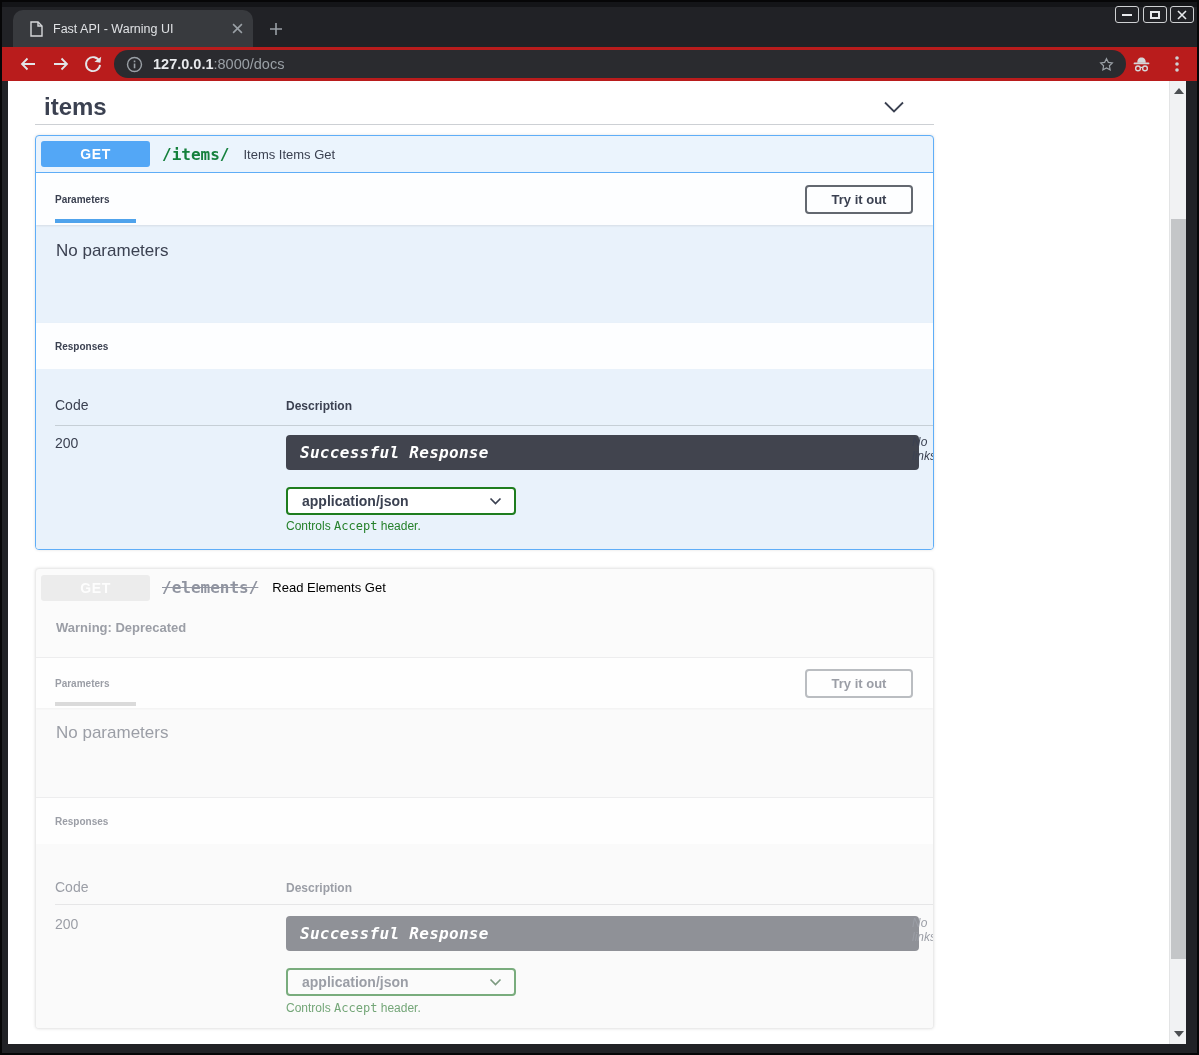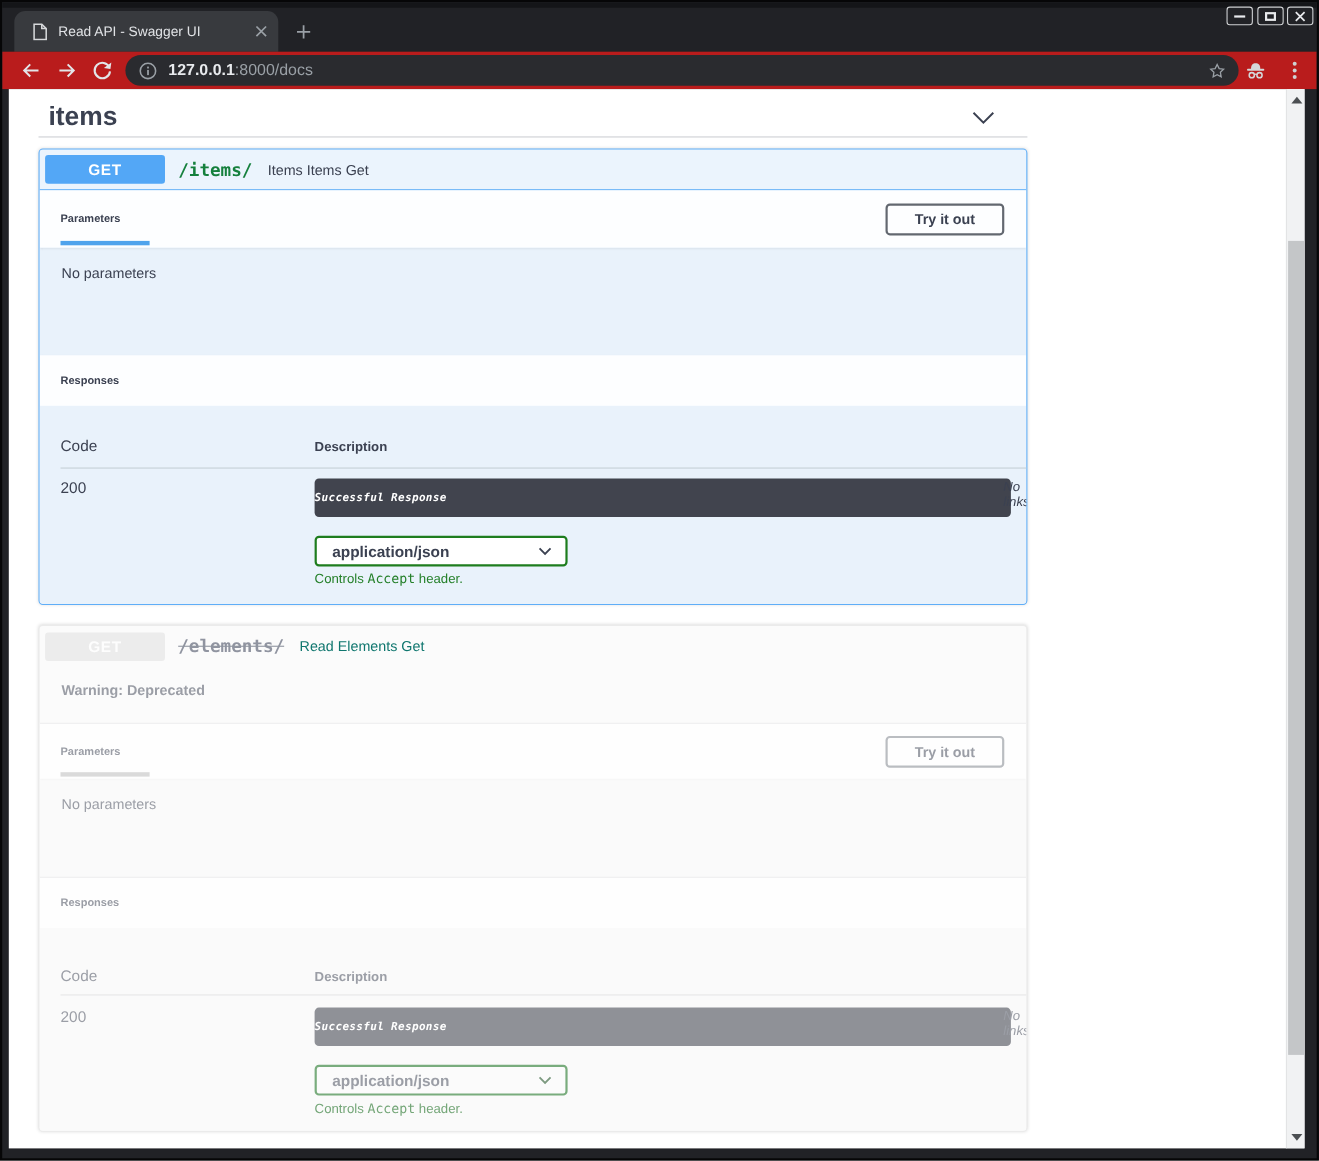--- a/index.html
+++ b/index.html
@@ -62,50 +62,50 @@
   .op-desc { margin-left:14px; font-size:13px; color:#3b4151; }
 
   .sec-row { background:rgba(255,255,255,.88); box-shadow:0 1px 2px rgba(0,0,0,.09); display:flex;
              align-items:center; justify-content:space-between; padding:0 20px; position:relative; }
   .param-row { height:52px; } .resp-row { height:46px;align-items:center; }
   .tab-label { font-size:10px; font-weight:bold; color:#3b4151; margin-left:-1px; }
   .tab-underline { position:absolute; left:19px; bottom:2px; width:81px; height:4px; background:#4fa3ec; }
   .try-btn { width:108px; height:29px; border:2px solid #636870; border-radius:4px; background:transparent;
              font-family:"Liberation Sans",sans-serif; font-weight:bold; font-size:13px; color:#3b4151; cursor:pointer; }
 
-  .block-body { height:98px; padding:16px 20px; font-size:13px; color:#3b4151; }
+  .block-body { height:98px; padding:16px 20px; font-size:17px; color:#3b4151; }
   .resp-body { position:relative; height:180px; font-size:14px; color:#3b4151; }
   .col-head-code { position:absolute; left:19px; top:28px; font-size:14px; font-weight:normal; }
   .col-head-desc { position:absolute; left:250px; top:30px; font-size:12px; font-weight:bold; }
   .col-head-links { position:absolute; left:912px; top:30px; font-size:12px; font-weight:bold; }
   .resp-hr { position:absolute; left:19px; top:56px; width:1082px; height:1px; background:#c6cfd6; }
   .code-val { position:absolute; left:19px; top:66px; font-size:14px; }
   .mk-box { position:absolute; left:250px; top:66px; width:633px; height:35px; background:#41444e;
             border-radius:4px; color:#fff; font-family:"DejaVu Sans Mono",monospace; font-style:italic;
-            font-weight:bold; font-size:10px; letter-spacing:.3px; display:flex; align-items:center;
-            }
+            font-weight:bold; font-size:16px; letter-spacing:.3px; display:flex; align-items:center;
+            padding-left:14px; }
   .no-links { position:absolute; left:876px; top:66px; font-style:italic; font-size:12px; }
   .media-select { position:absolute; left:250px; top:118px; width:230px; height:28px; background:#fff;
                   border:2px solid #1e7d1e; border-radius:4px; display:flex; align-items:center;
                   justify-content:space-between; padding:0 12px 0 14px; font-weight:bold; font-size:14px;
                   color:#3b4151; cursor:pointer; }
   .accept-note { position:absolute; left:250px; top:150px; font-size:12px; color:#25802a; }
   .mono { font-family:"DejaVu Sans Mono",monospace; }
 
   
   .get { border:1px solid #5faef8; background:#ebf4fd; margin-top:10px; }
   .get .summary { border-bottom:1px solid #5faef8; }
   .get .badge { background:#53a7f6; }
   .get .block-body, .get .resp-body { background:#e9f2fb; }
 
   
   .dep { border:1px solid #ebebeb; background:#fbfbfb; margin-top:18px; }
   .dep .badge { background:#ececec; color:#fdfdfd; }
   .dep .op-path { color:#9094a0; text-decoration:line-through; }
-  .dep .op-desc { color:#0f766e; }
+  .dep .op-desc { color:#000000; }
   .dep-warning { padding:14px 20px 22px; font-size:13px; font-weight:bold; color:#9b9ea6; }
   .dep .sec-row { border-top:1px solid #ededee; background:#fefefe; box-shadow:0 1px 2px rgba(0,0,0,.04); }
   .dep .param-row { height:51px; }  .dep .resp-row { height:47px; }
   .dep .tab-label { color:#9b9ea6; }
   .dep .tab-underline { background:#dadada; }
   .dep .try-btn { border-color:#babdc1; color:#9b9ea6; }
   .dep .block-body { background:#fafafa; color:#9b9ea6; height:89px; padding-top:15px; }
   .dep .resp-body { background:#fafafa; color:#9b9ea6; height:184px; }
   .dep .col-head-code { top:35px; } .dep .col-head-desc { top:37px; } .dep .col-head-links { top:37px; }
   .dep .resp-hr { top:60px; background:#e6e6e7; }
@@ -133,21 +133,21 @@
       <svg width="10" height="10" viewBox="0 0 10 10">
         <path d="M1 1 L9 9 M9 1 L1 9" stroke="#e8eaed" stroke-width="1.6"></path>
       </svg>
     </div>
 
     <div class="tab">
       <svg width="14" height="16" viewBox="0 0 14 16">
         <path d="M2 1 h7 l4 4 v10 h-11 z" fill="none" stroke="#d6d8da" stroke-width="1.4"></path>
         <path d="M9 1 v4 h4" fill="none" stroke="#d6d8da" stroke-width="1.4"></path>
       </svg>
-      <span class="tab-title">Read API - Swagger UI</span>
+      <span class="tab-title">Fast API - Warning UI</span>
       <svg width="11" height="11" viewBox="0 0 10 10">
         <path d="M1 1 L9 9 M9 1 L1 9" stroke="#9aa0a6" stroke-width="1.4"></path>
       </svg>
     </div>
 
     <div class="newtab-btn">
       <svg width="14" height="14" viewBox="0 0 14 14">
         <path d="M7 1 V13 M1 7 H13" stroke="#9aa0a6" stroke-width="1.6"></path>
       </svg>
     </div>

